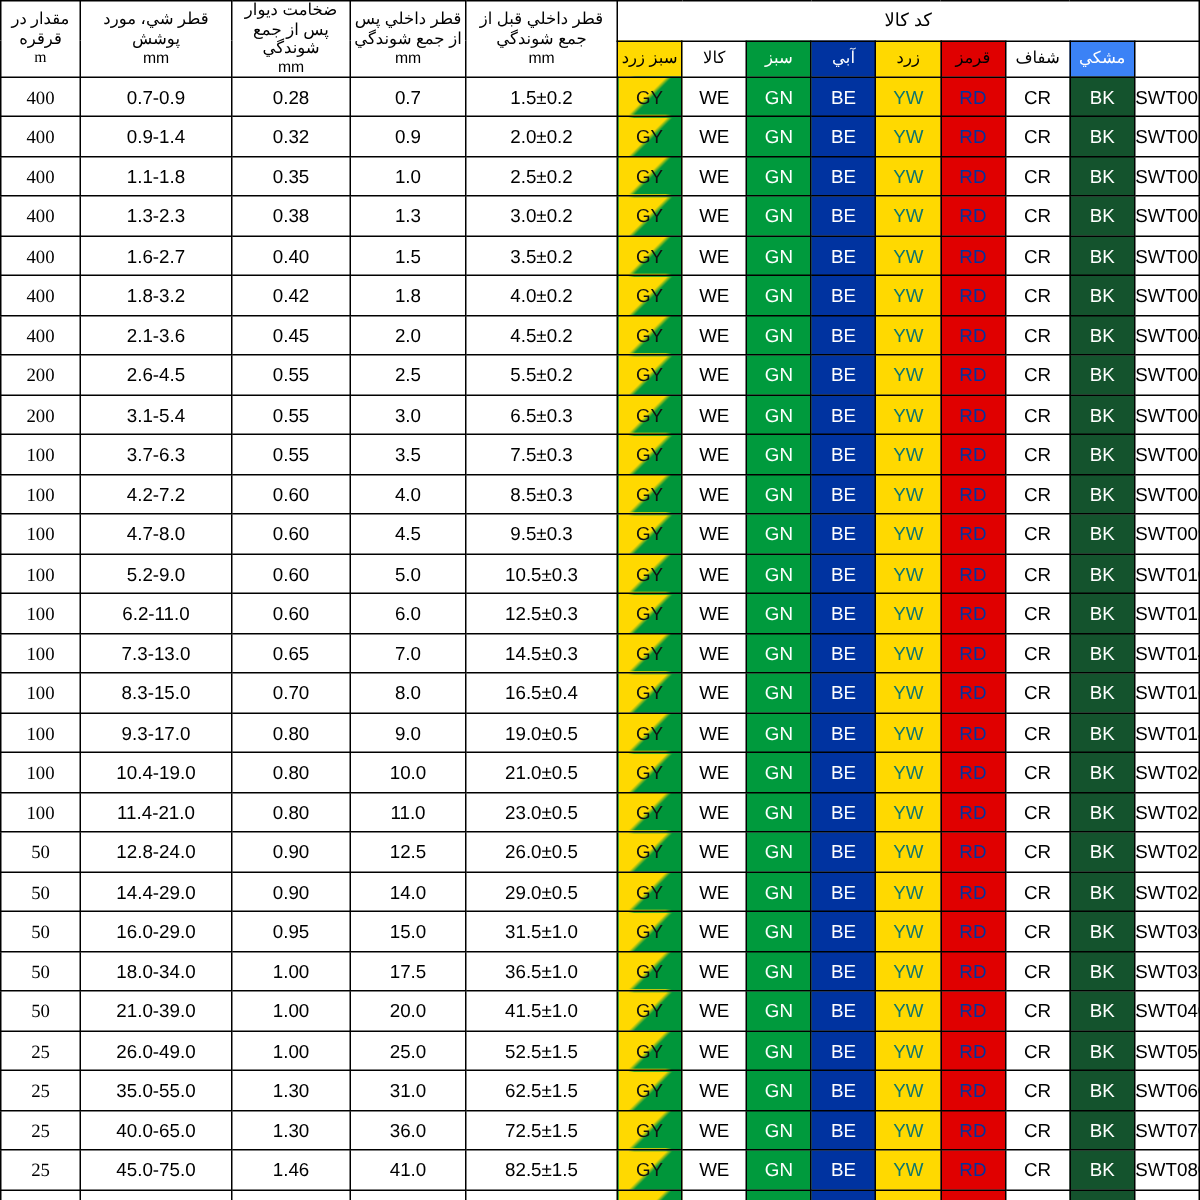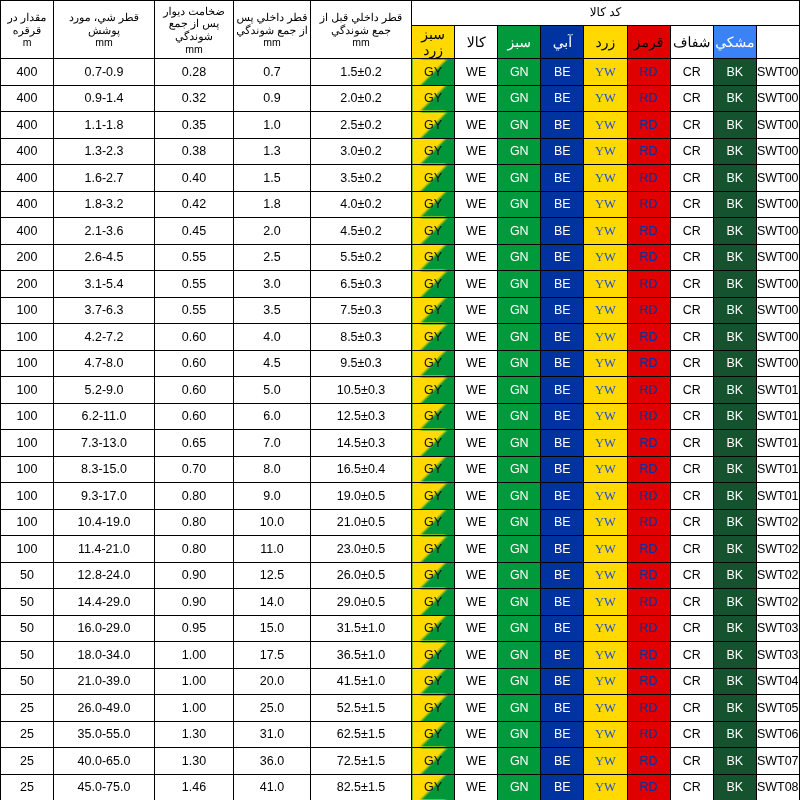--- a/index.html
+++ b/index.html
@@ -30,45 +30,45 @@
   }
   .hdr-main .unit{
     font-size:10.5px;
   }
   .hdr-code{
     height:24px;
     font-size:12px;
   }
   .hdr-color{
     height:22px;
-    font-size:14px;
+    font-size:11px;
   }
   .rtl{direction:rtl;}
   
-  .c-qty{width:52px;}
+  .c-qty{width:52px;font-family:Liberation Serif, serif;}
   .c-od{width:100px;}
   .c-wall{width:78px;}
   .c-idafter{width:76px;}
   .c-idbefore{width:100px;}
   .c-col{width:38px;}
   .c-code{width:100px;}
 
   
   tr.datarow td{height:25.5px;font-size:12.5px;}
 
   
   .sw{font-size:11.5px;font-weight:bold;}
   .sw-gy{
     background:linear-gradient(135deg,#ffd900 0%,#ffd900 47%,#00963a 53%,#00963a 100%);
     color:#111;
   }
   .sw-we{background:#ffffff;color:#000;margin-top:16px;}
   .sw-gn{background:#009a3d;color:#ffffff;}
   .sw-be{background:#0033a0;color:#ffffff;}
-  .sw-yw{background:#ffd900;color:#1d4ed8;font-family:Liberation Serif, serif;}
+  .sw-yw{background:#ffd900;color:#0f766e;}
   .sw-rd{background:#e00000;color:#0033a0;}
   .sw-cr{background:#ffffff;color:#000;}
   .sw-bk{background:#14532d;color:#ffffff;margin-top:20px;}
 
   .hdr-gy{background:#ffd900;}
   .hdr-we{background:#ffffff;}
   .hdr-gn{background:#009a3d;color:#ffffff;}
   .hdr-be{background:#0033a0;color:#ffffff;}
   .hdr-yw{background:#ffd900;color:#000;}
   .hdr-rd{background:#e00000;color:#000;}

